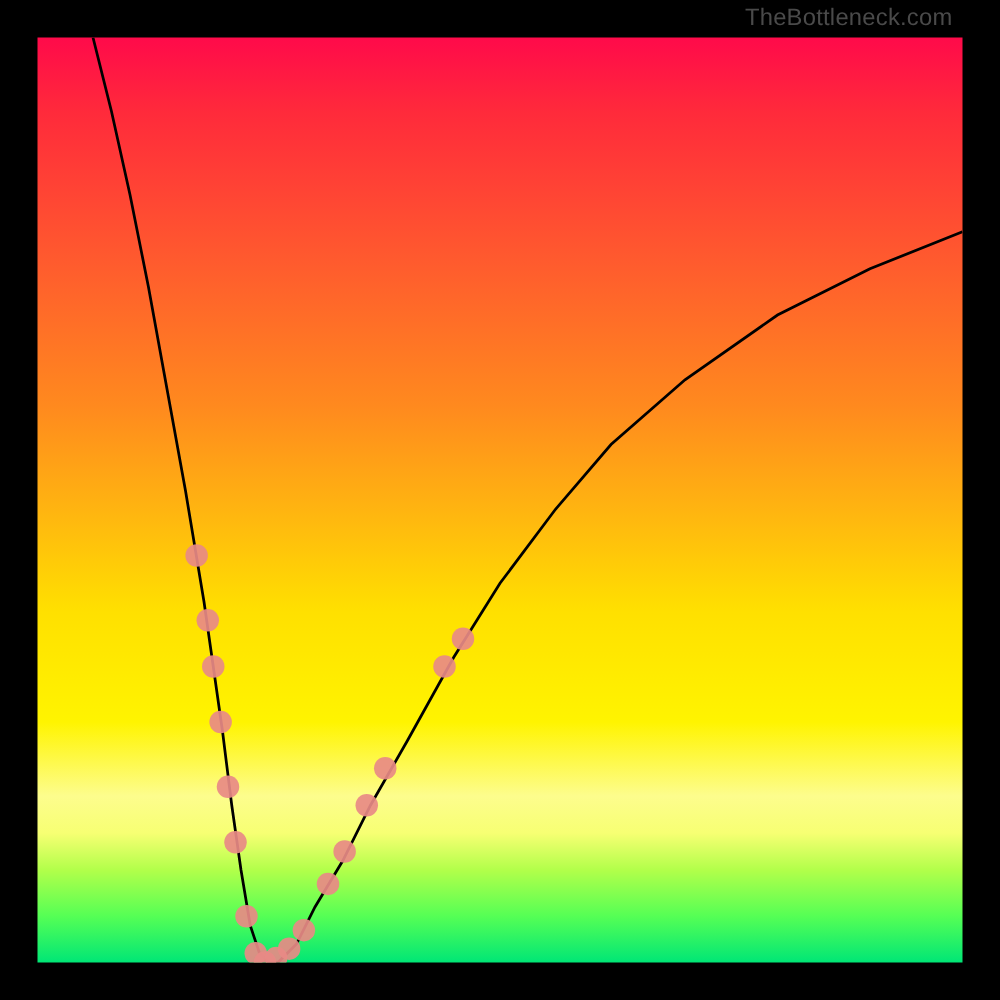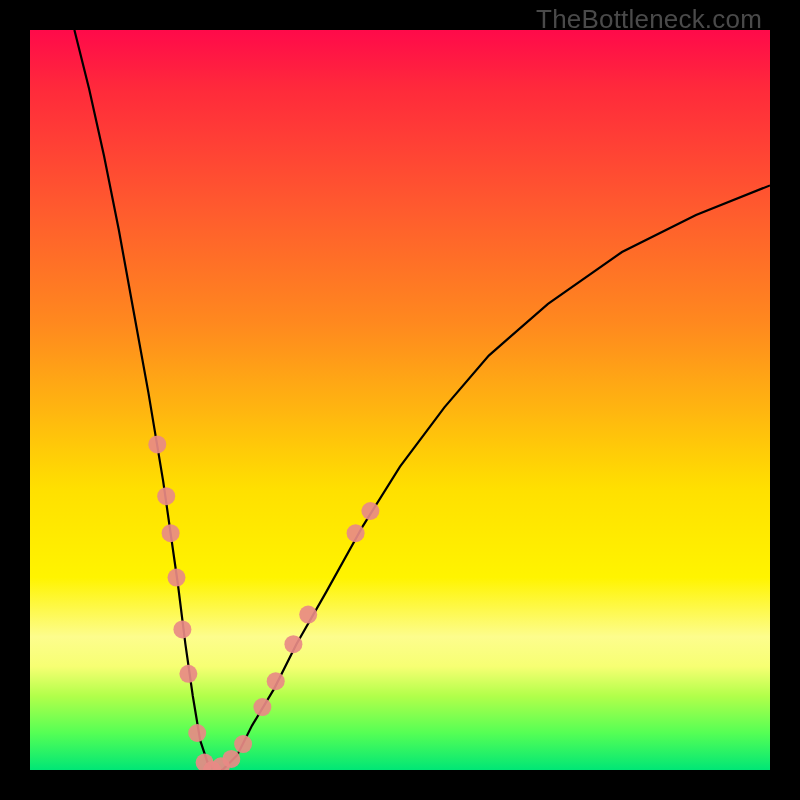--- a/index.html
+++ b/index.html
@@ -39,21 +39,21 @@
       #b2ff4a 90%,
       #55ff55 95%,
       #00e676 100%
     );
   }
   .watermark {
     position: absolute;
     top: 4px;
     right: 38px;
     color: #4a4a4a;
-    font-size: 26px;
+    font-size: 19px;
     letter-spacing: 0.2px;
     font-weight: 400;
   }
   svg.curve {
     position: absolute;
     left: 0;
     top: 0;
     width: 740px;
     height: 740px;
     pointer-events: none;

